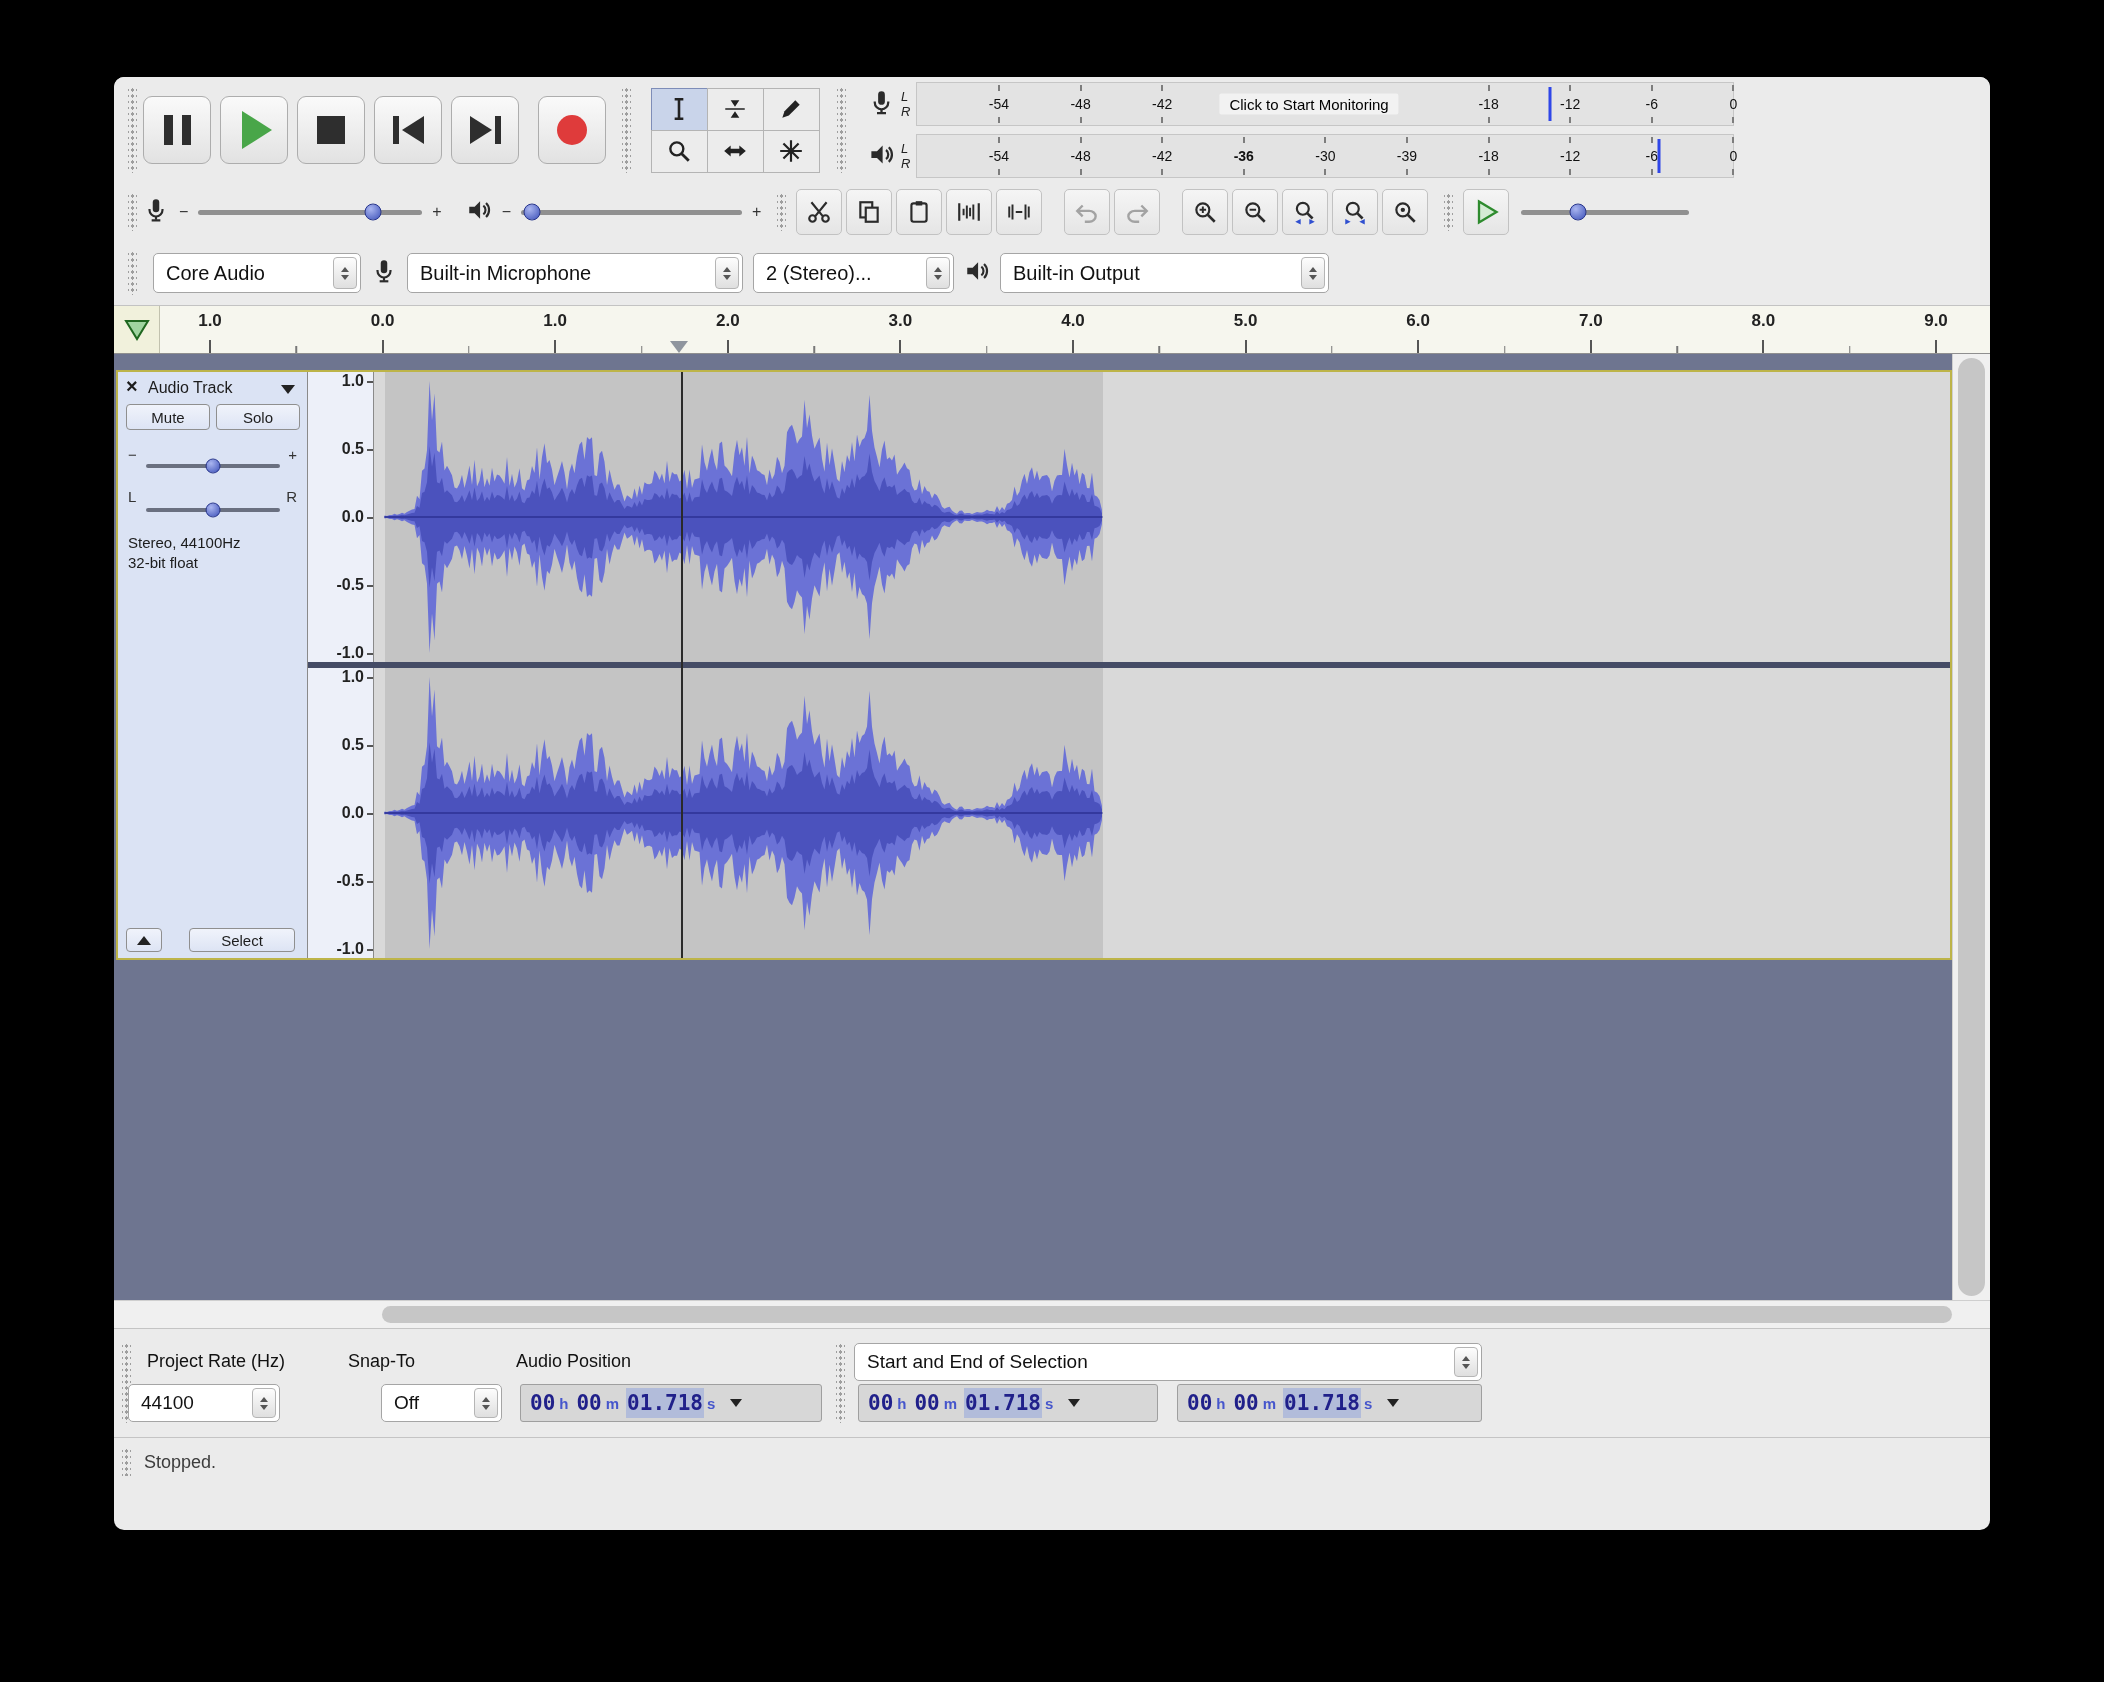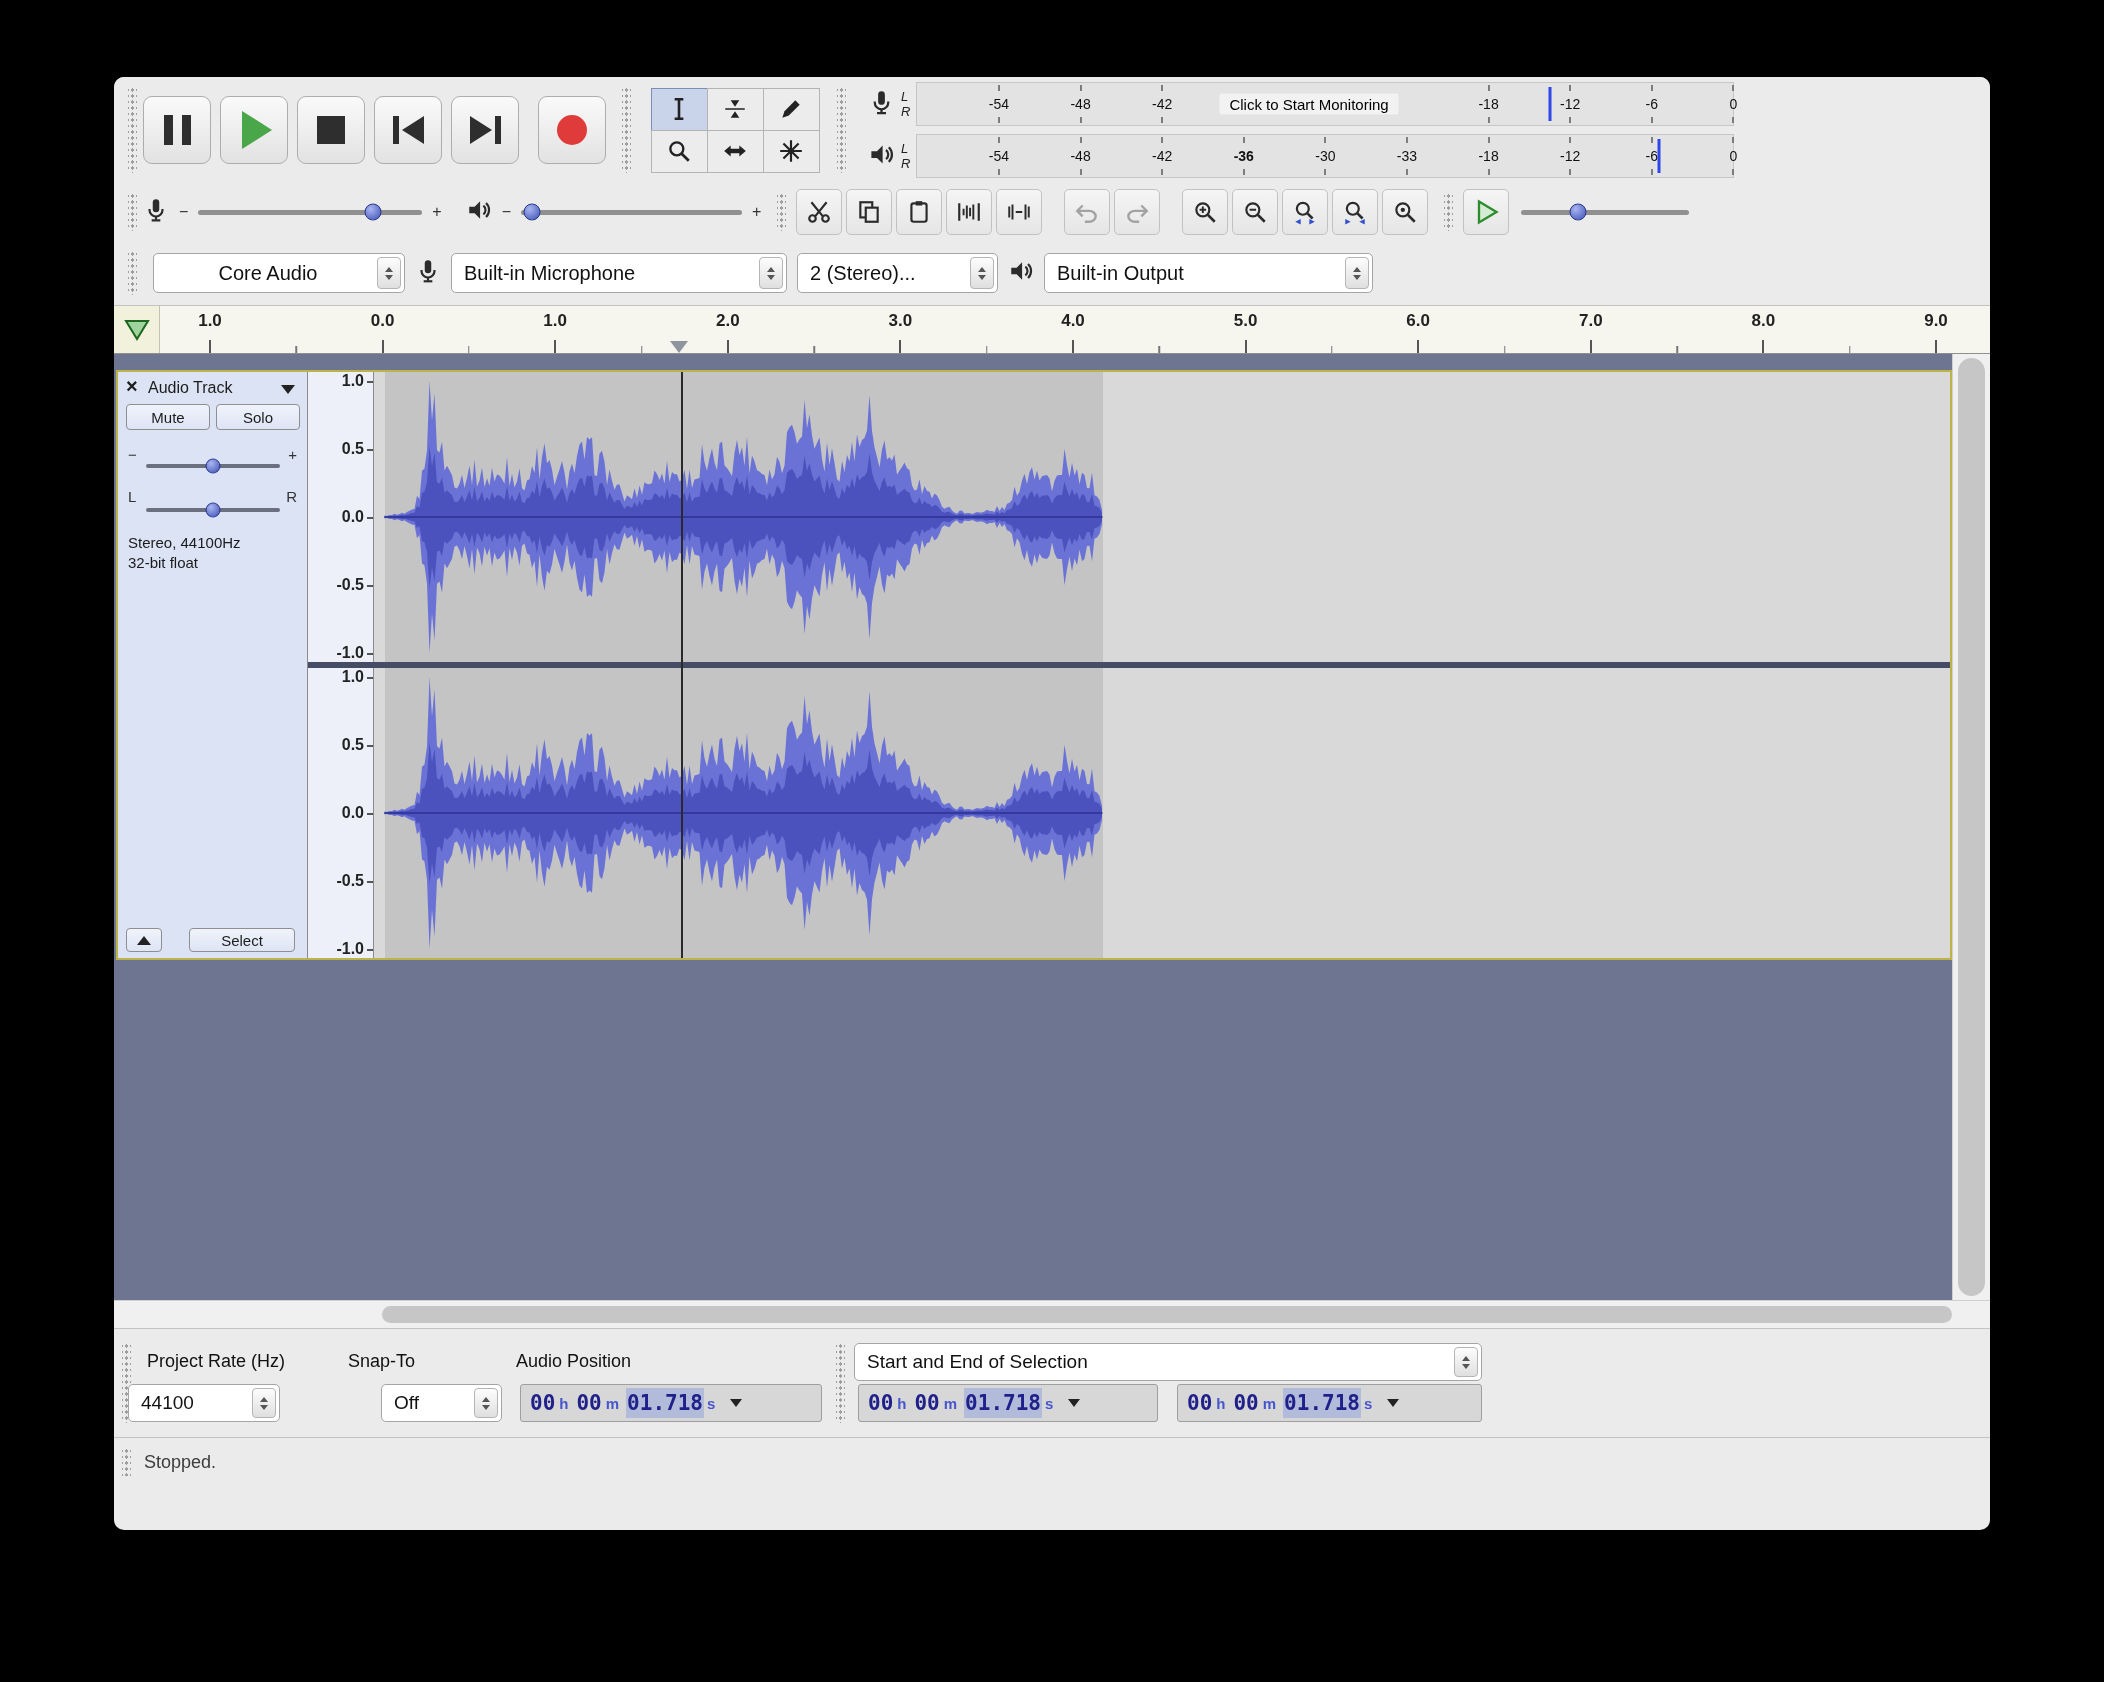--- a/index.html
+++ b/index.html
@@ -294,21 +294,21 @@
             <i class="mtick b" style="left: 20%;"></i>
             <span class="mnum" style="left: 30%;">-42</span>
             <i class="mtick t" style="left: 30%;"></i>
             <i class="mtick b" style="left: 30%;"></i>
             <span class="mnum" style="left: 40%; font-weight: bold;">-36</span>
             <i class="mtick t" style="left: 40%;"></i>
             <i class="mtick b" style="left: 40%;"></i>
             <span class="mnum" style="left: 50%;">-30</span>
             <i class="mtick t" style="left: 50%;"></i>
             <i class="mtick b" style="left: 50%;"></i>
-            <span class="mnum" style="left: 60%;">-33</span>
+            <span class="mnum" style="left: 60%;">-39</span>
             <i class="mtick t" style="left: 60%;"></i>
             <i class="mtick b" style="left: 60%;"></i>
             <span class="mnum" style="left: 70%;">-18</span>
             <i class="mtick t" style="left: 70%;"></i>
             <i class="mtick b" style="left: 70%;"></i>
             <span class="mnum" style="left: 80%;">-12</span>
             <i class="mtick t" style="left: 80%;"></i>
             <i class="mtick b" style="left: 80%;"></i>
             <span class="mnum" style="left: 90%;">-6</span>
             <i class="mtick t" style="left: 90%;"></i>
@@ -440,21 +440,21 @@
           </svg>
         </div>
       <div class="slider sl168">
           <i class="thumb" style="left: 34%;"></i>
         </div>
     </div>
   </div>
 
   <div class="trow row3">
     <div class="grip"></div>
-    <div class="select" style="width:252px;justify-content:center;">
+    <div class="select" style="width:208px;">
       <span>Core Audio</span>
       <span class="stepper">
           <i class="up"></i>
           <i class="dn"></i>
         </span>
     </div>
     <span class="dev-icon">
       <svg viewBox="0 0 24 24" fill="#2b2b2b">
           <rect x="9" y="2" width="6" height="12" rx="3"></rect>
           <path d="M6 11v1a6 6 0 0 0 12 0v-1" fill="none" stroke="#2b2b2b" stroke-width="2"></path>

